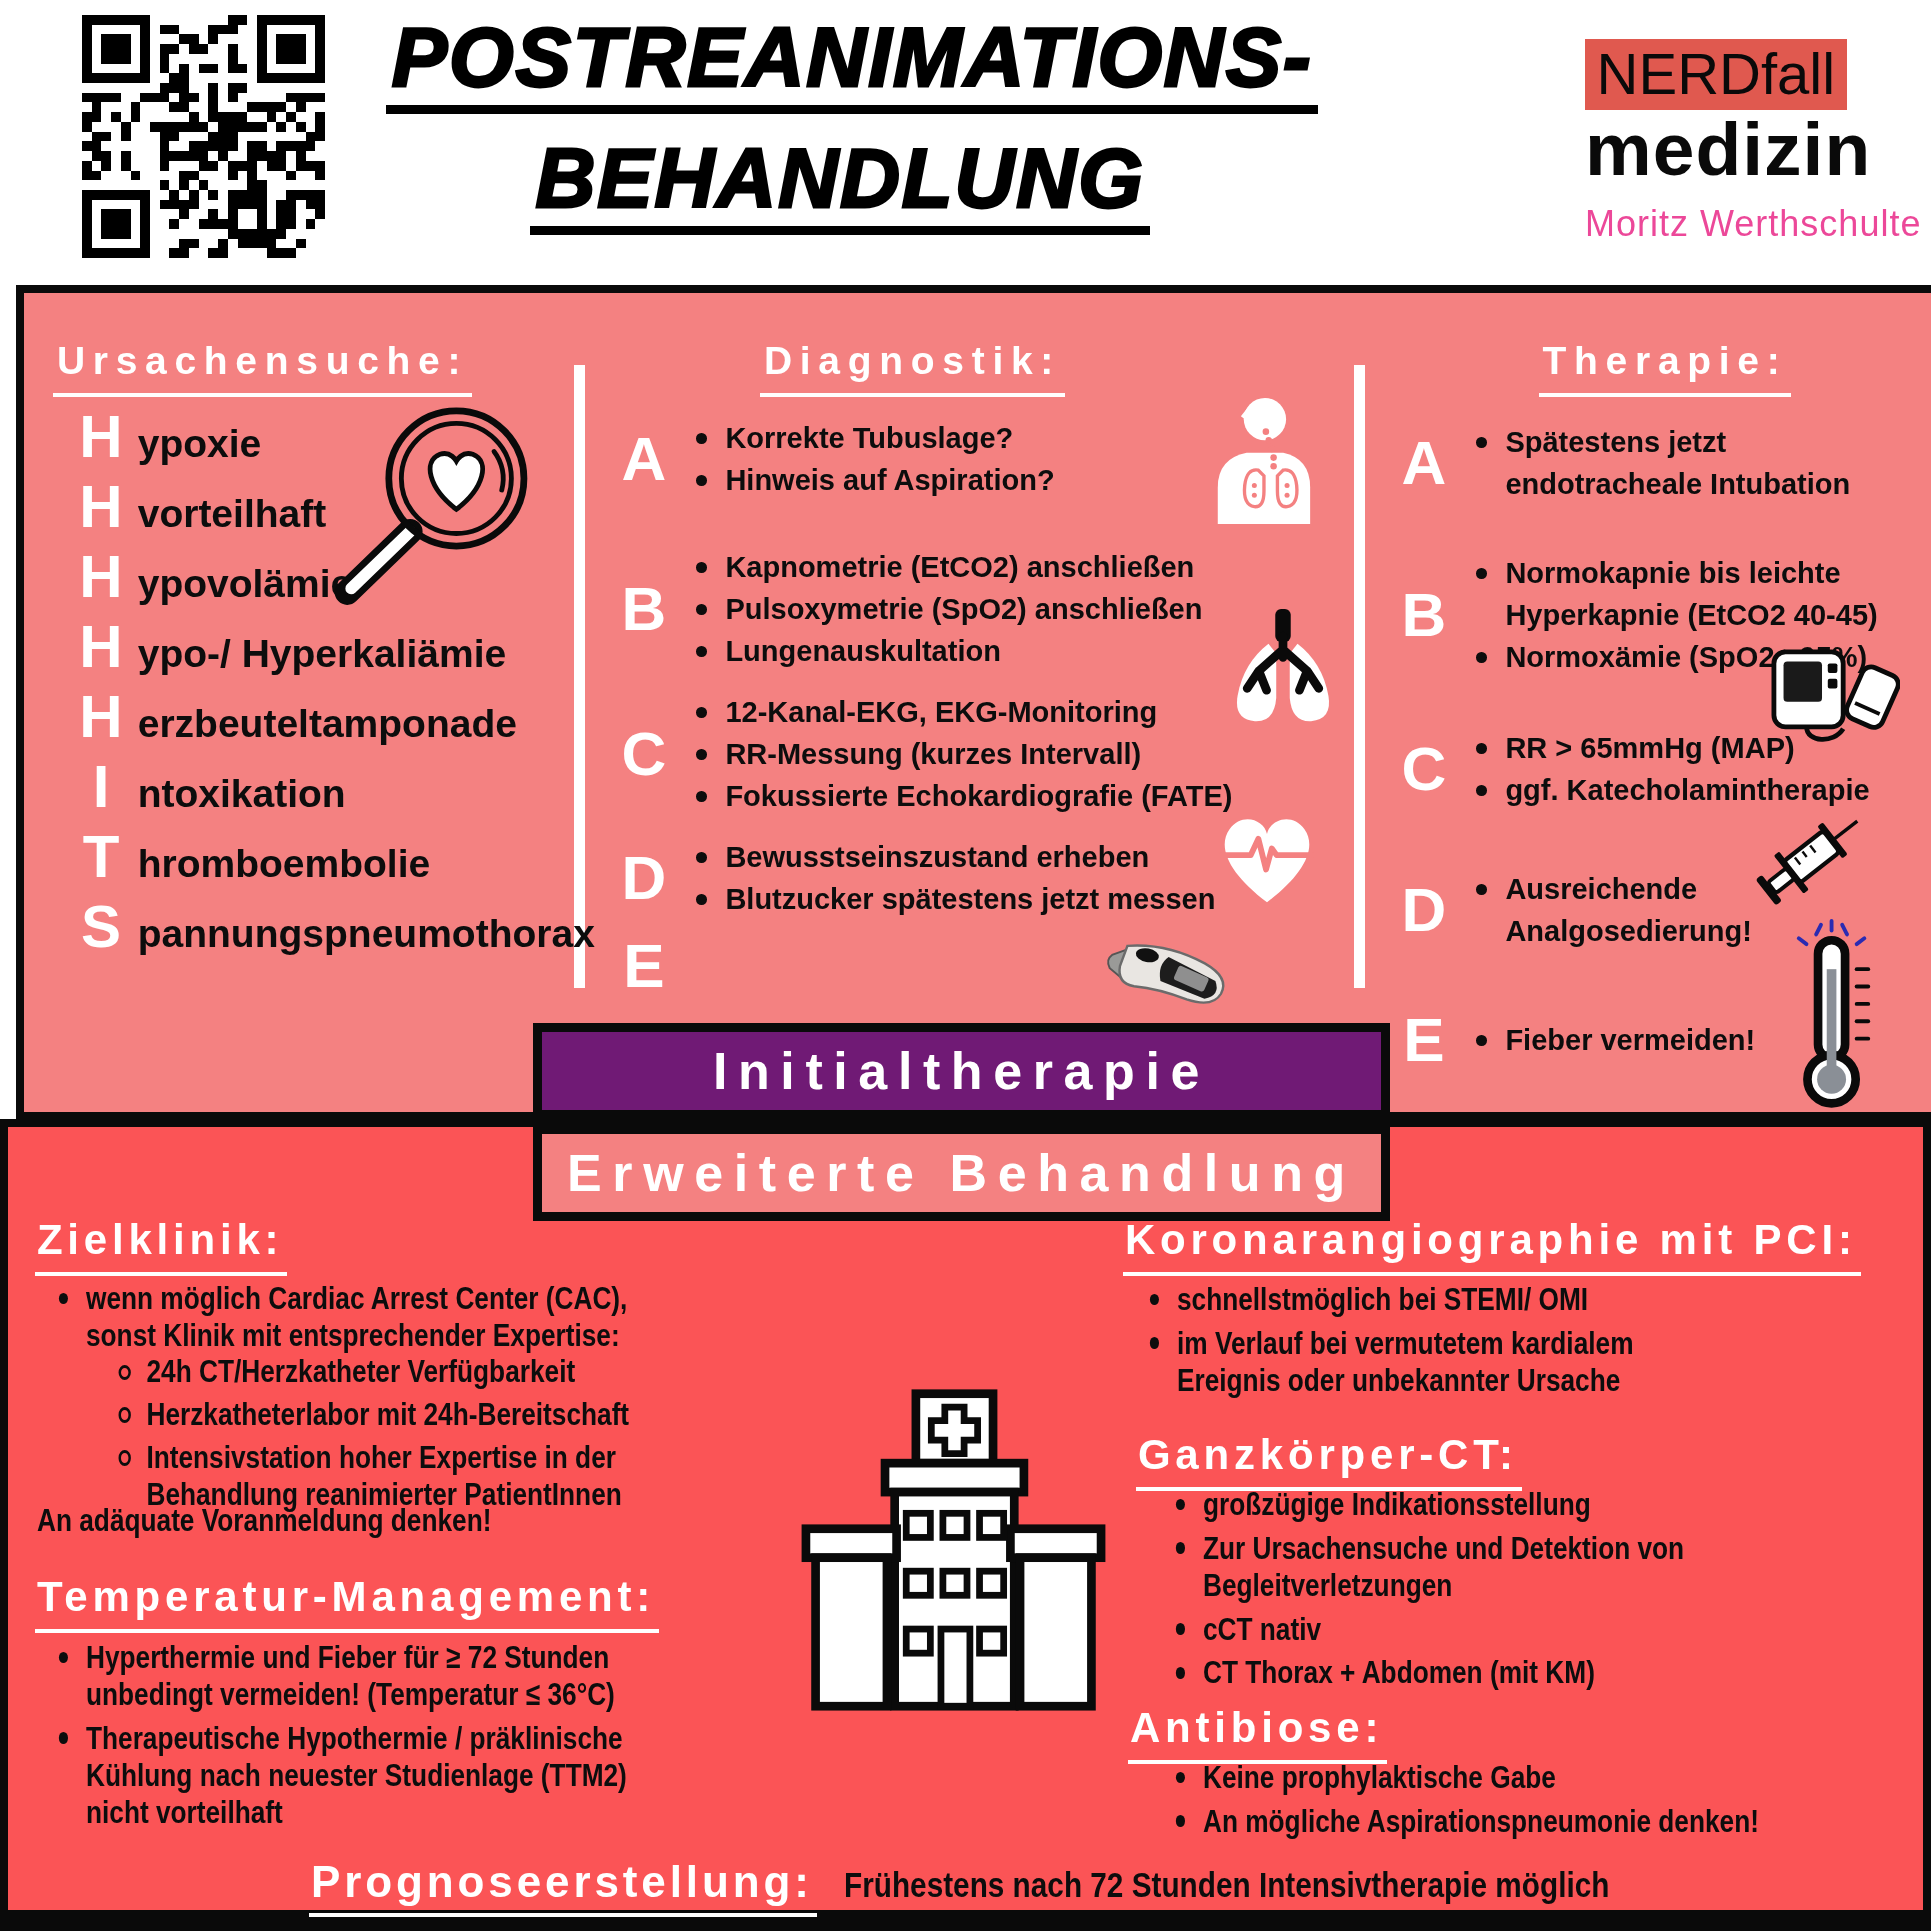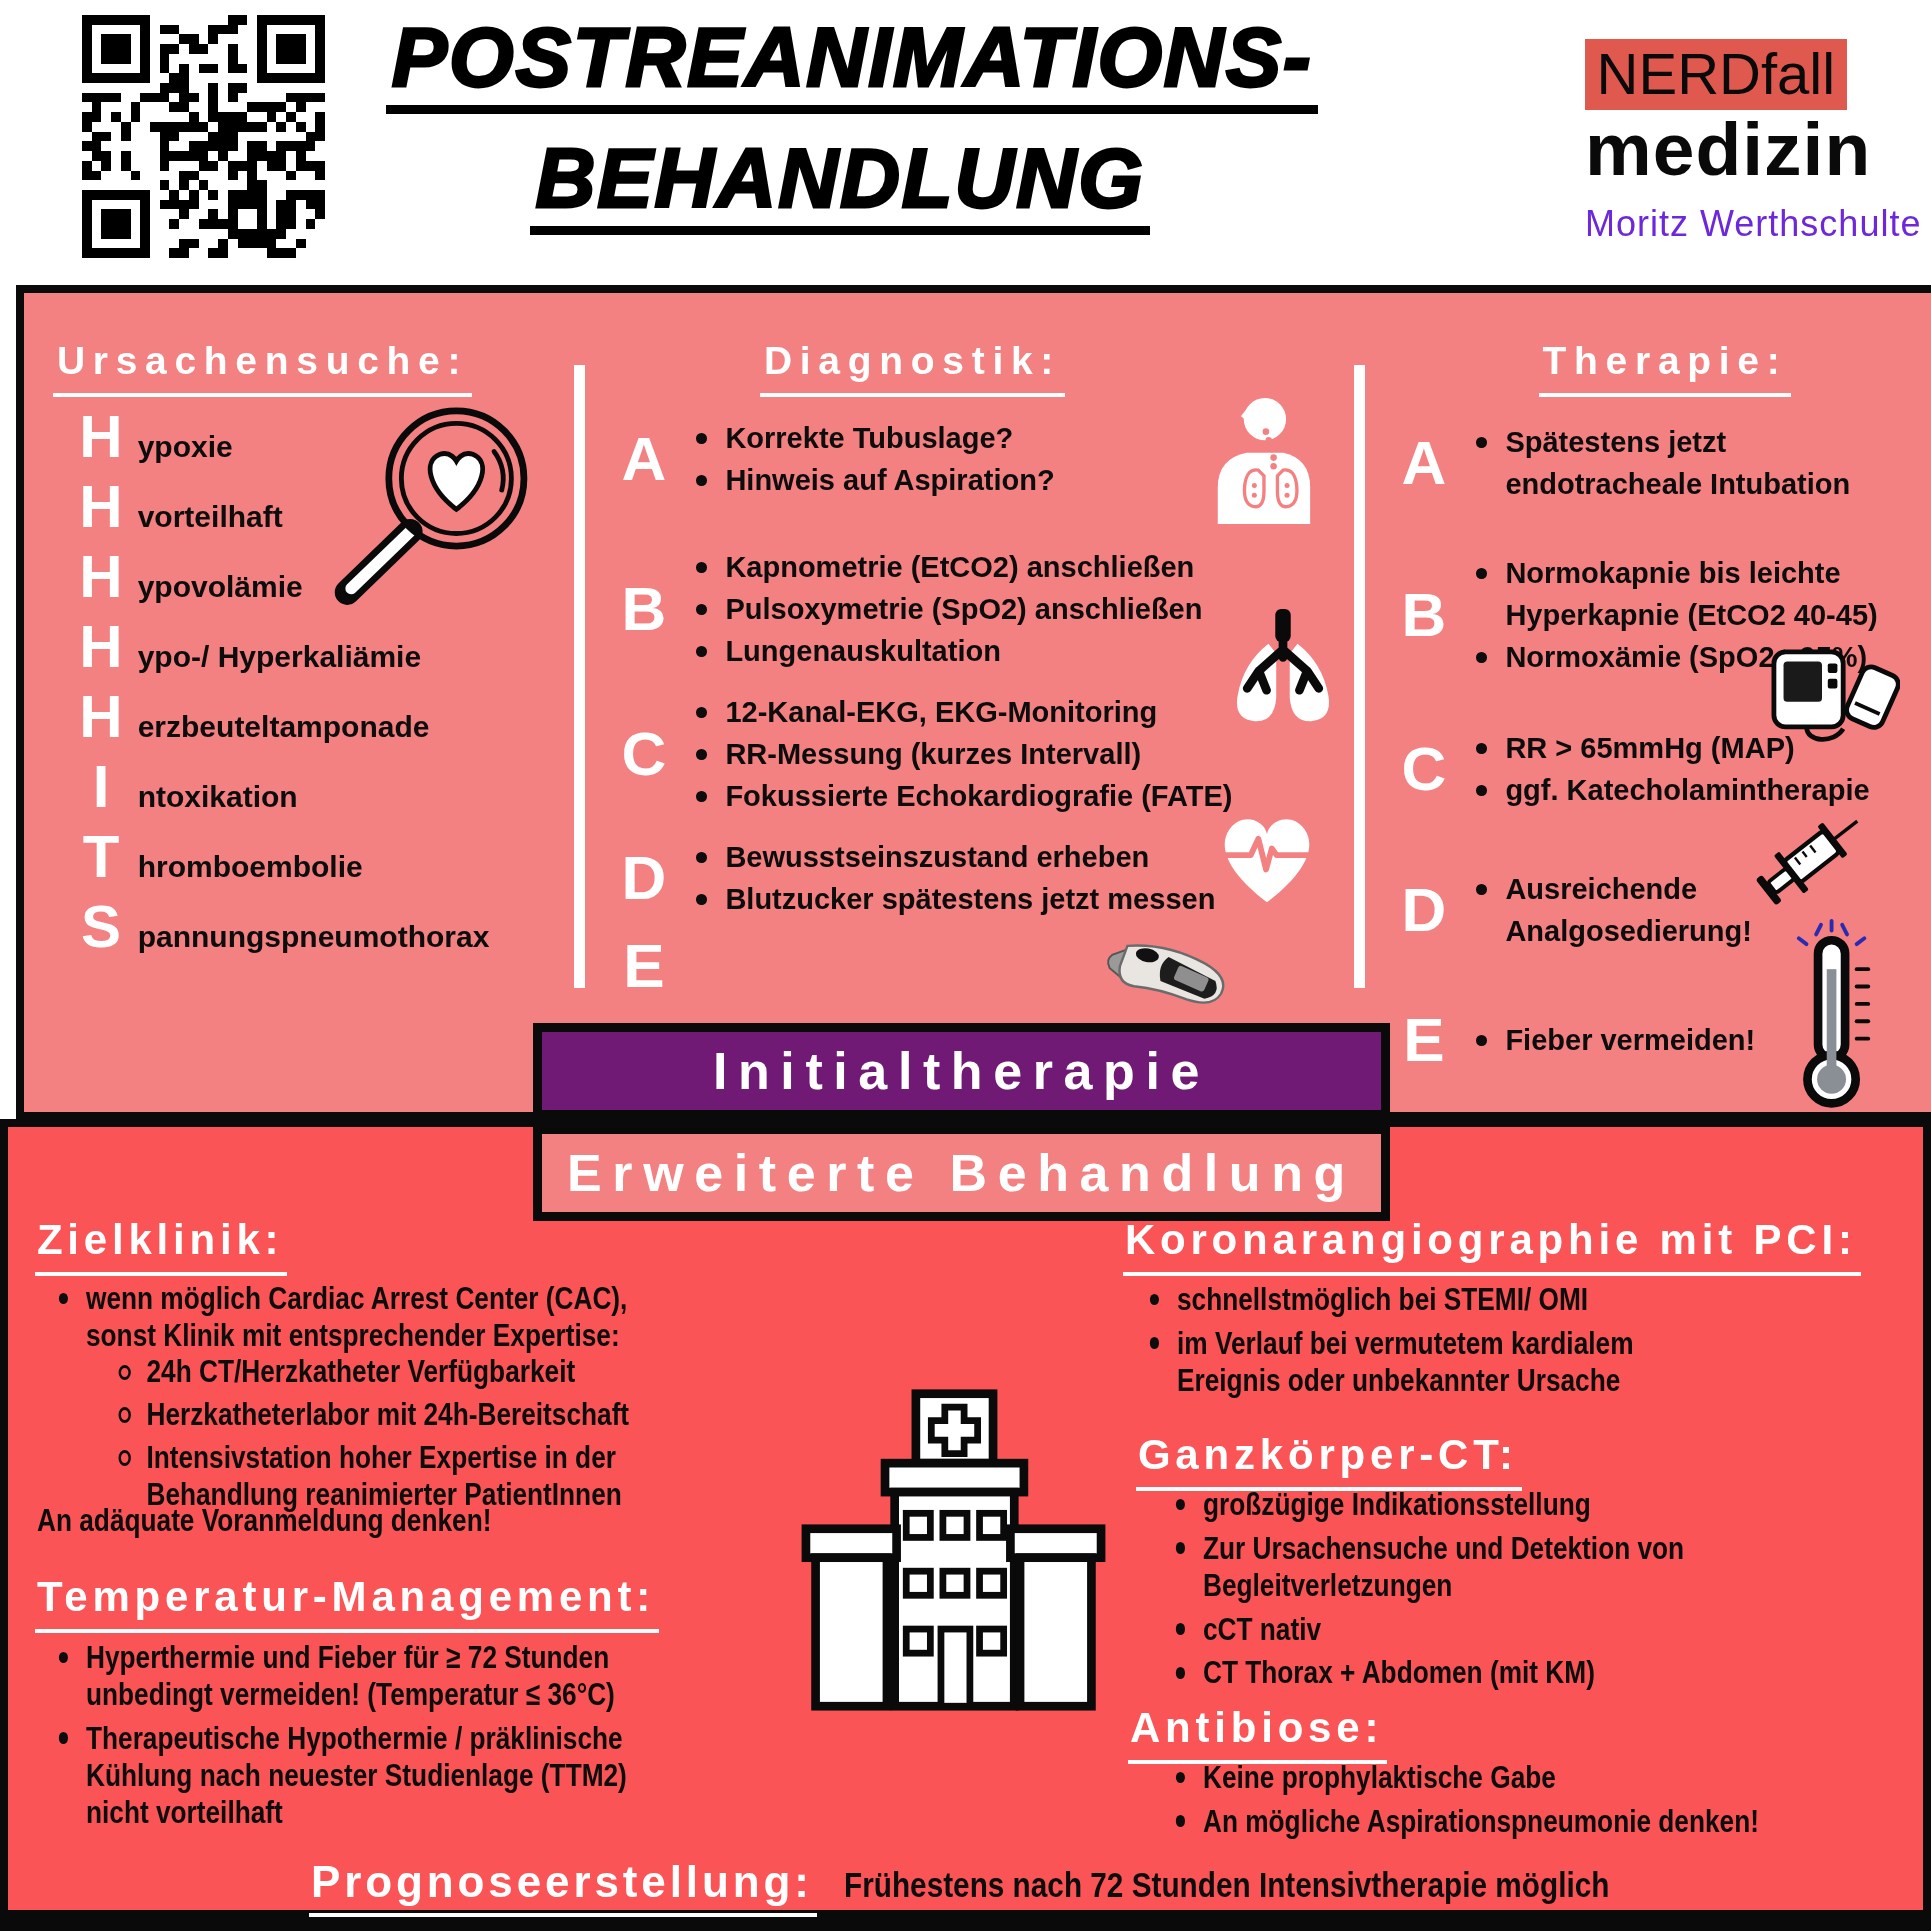--- a/index.html
+++ b/index.html
@@ -13,34 +13,34 @@
   .title-line{display:inline-block;font-size:83px;font-weight:700;letter-spacing:1.9px;
               -webkit-text-stroke:2.9px #000;line-height:1.05;border-bottom:9.7px solid #000;
               padding:0 5.8px 3.9px 5.8px;font-style:italic;}
   .title-line2{margin-top:21px;}
   .logo{left:1585px;top:39px;width:338px;}
   .logo-top{display:inline-block;background:#E0594F;padding:5.8px 11.6px 7.7px 11.6px;
             font-size:58px;line-height:1;color:#0a0a0a;}
   .logo-top .b{font-weight:400;}
   .logo-top .r{font-weight:400;}
   .logo-mid{font-size:75px;font-weight:700;line-height:1;color:#0a0a0a;margin-top:1.9px;letter-spacing:1px;}
-  .logo-sub{font-size:36px;font-weight:400;color:#6d28d9;margin-top:15.4px;letter-spacing:1px;}
+  .logo-sub{font-size:36px;font-weight:400;color:#ec4899;margin-top:15.4px;letter-spacing:1px;}
 
   
   .top-box{left:16px;top:285px;width:1931px;height:835px;background:#F48181;
            border:8.7px solid #0a0a0a;box-sizing:border-box;}
   .sec-head{color:#fff;font-weight:700;text-align:center;}
   .sec-head span{display:inline-block;font-size:39px;letter-spacing:7.7px;
                  border-bottom:4.8px solid #fff;padding:0 3.9px 9.7px 3.9px;}
   .vline{width:10.6px;background:#fff;}
 
   .u-list{left:50px;top:114px;}
   .u-item{display:flex;align-items:baseline;height:70px;}
   .u-letter{width:54px;text-align:center;color:#fff;font-size:60px;font-weight:700;line-height:1;}
-  .u-text{margin-left:9.7px;color:#0d0d0d;font-size:30px;font-weight:700;}
+  .u-text{margin-left:9.7px;color:#0d0d0d;font-size:39px;font-weight:700;}
 
   .abc-row{display:flex;align-items:center;}
   .abc-letter{width:58px;text-align:center;color:#fff;font-size:62px;font-weight:700;line-height:1;flex:0 0 58px;}
   ul.blist{list-style:none;margin:0;padding:0 0 0 17.4px;}
   ul.blist li{position:relative;padding-left:35px;font-size:29px;font-weight:700;
               color:#0d0d0d;line-height:42px;}
   ul.blist li::before{content:"";position:absolute;left:5.8px;top:16.4px;width:10.6px;height:10.6px;
               border-radius:50%;background:#0d0d0d;}
 
   

